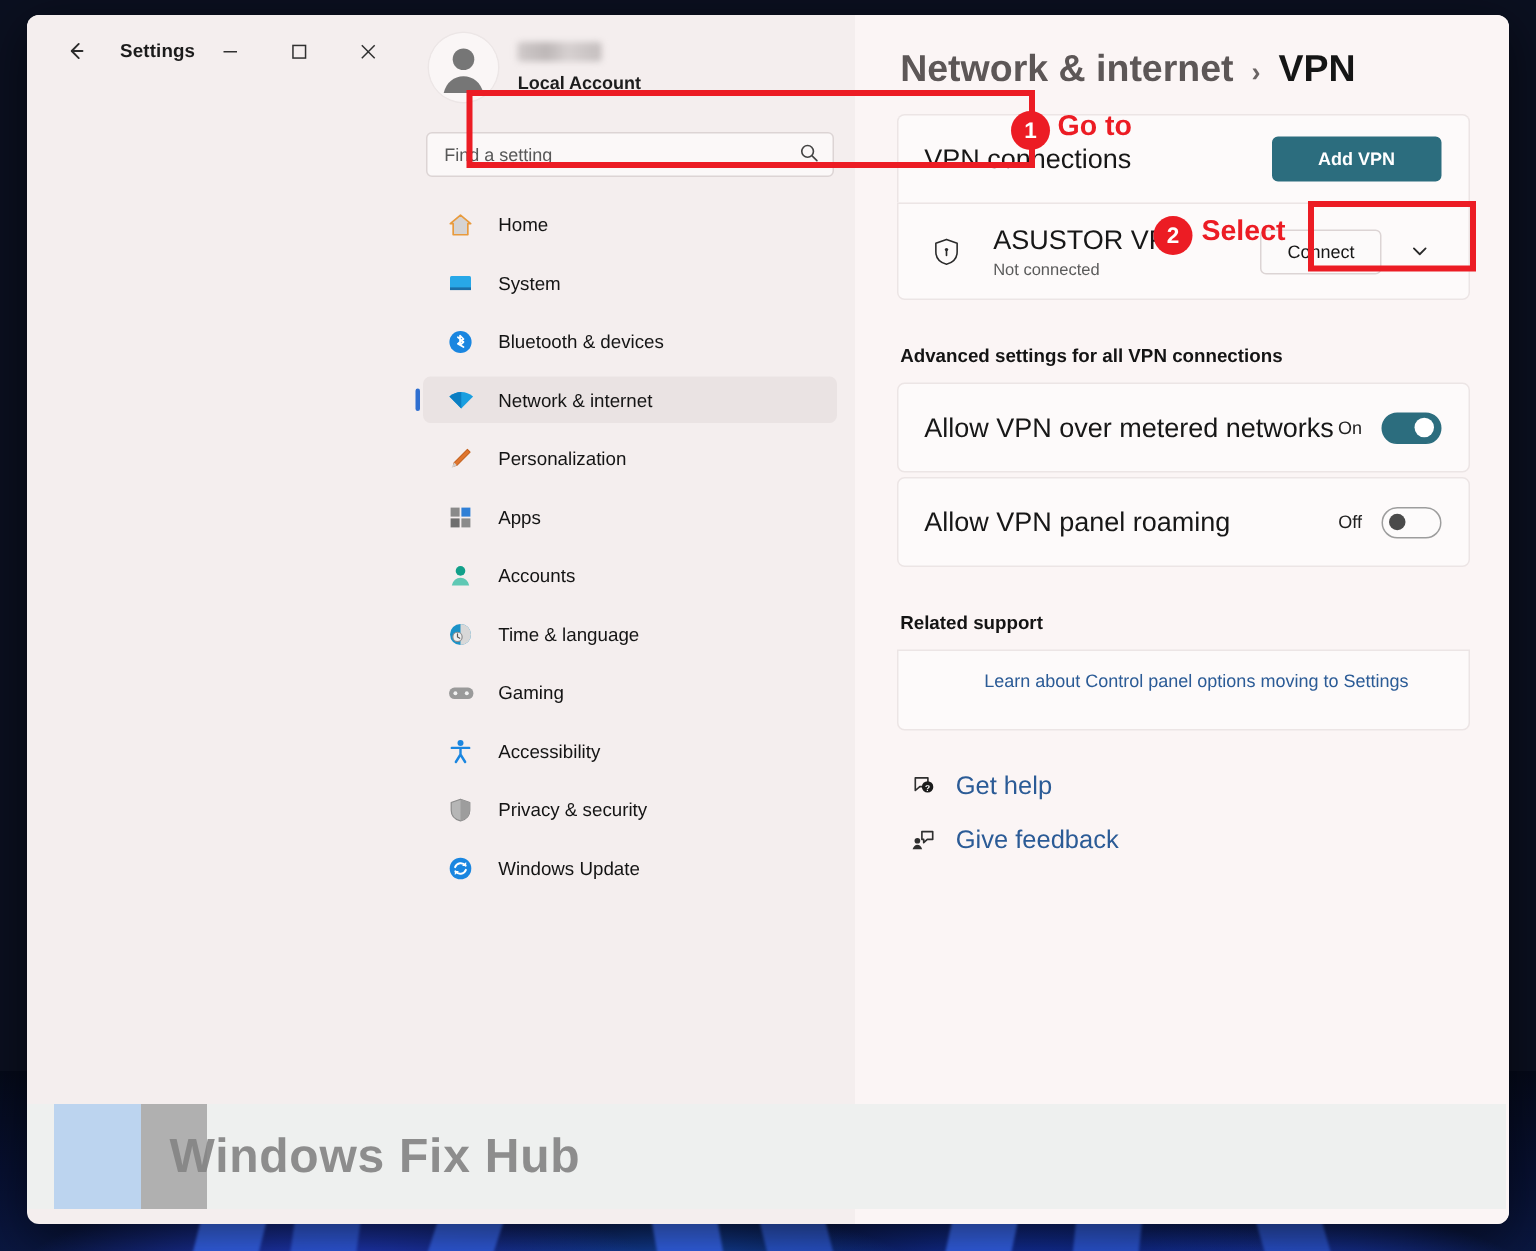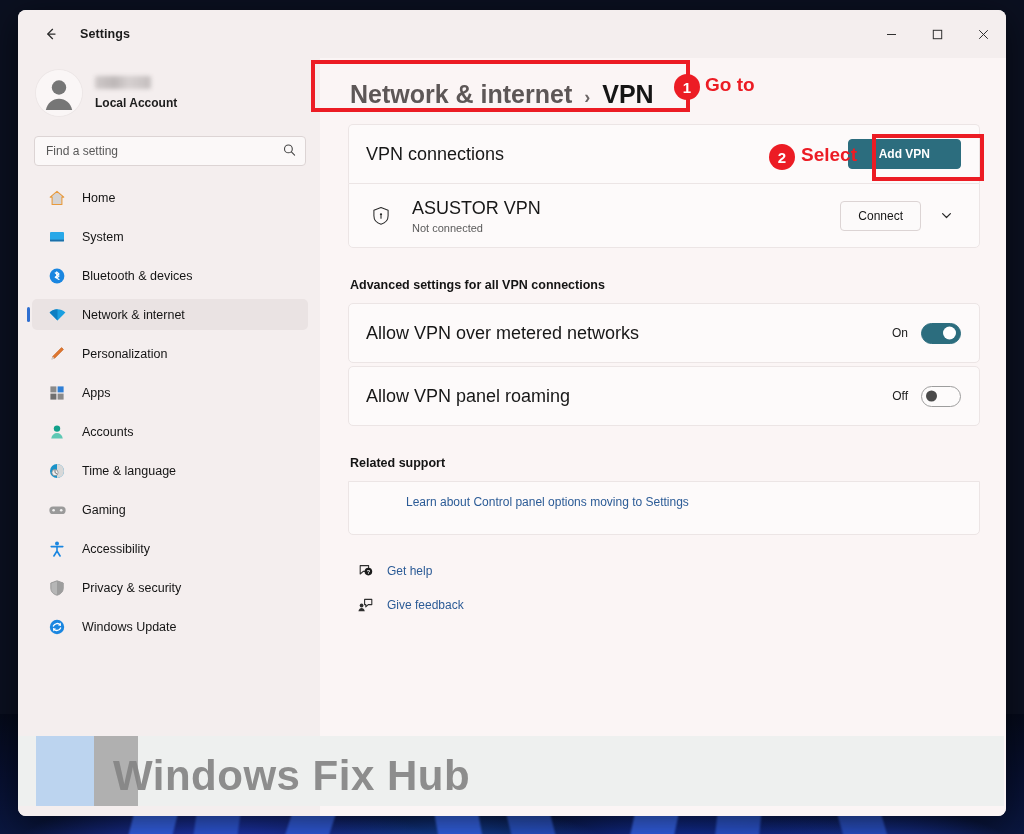--- a/index.html
+++ b/index.html
@@ -32,21 +32,21 @@
   }
   
   #window {
     position: absolute;
     left: 18px; top: 10px;
     width: 988px; height: 806px;
     background: #f4eeee;
     border-radius: 8px;
     box-shadow: 0 8px 34px rgba(0,0,0,.55);
     overflow: hidden;
-    display: flex; flex-direction: column;
+    display: flex; flex-direction: row;
   }
   
   #titlebar {
     height: 48px; flex: 0 0 48px;
     display: flex; align-items: center;
     background: #f4eeee;
     padding-left: 16px;
   }
   .back-btn {
     width: 34px; height: 30px;
@@ -215,21 +215,21 @@
   }
   .foot-links { margin-top: 27px; padding-left: 5px; }
   .foot-link {
     display: flex; align-items: center;
     margin-bottom: 16px; cursor: pointer;
   }
   .foot-ico {
     width: 26px; flex: 0 0 26px; color: #2f2f2f;
     display: flex; align-items: center; justify-content: center;
   }
-  .foot-label { font-size: 12px; color: #2b5b96; margin-left: 8px; }
+  .foot-label { font-size: 17px; color: #2b5b96; margin-left: 8px; }
   
   .anno-box {
     position: absolute;
     border: 4px solid #ec1c24;
     pointer-events: none;
     z-index: 40;
   }
   .anno-badge {
     position: absolute; z-index: 42;
     width: 26px; height: 26px; border-radius: 50%;
@@ -241,21 +241,21 @@
   .anno-text {
     position: absolute; z-index: 42;
     color: #ec1c24; font-weight: 700;
     font-family: "Liberation Sans", sans-serif;
     white-space: nowrap;
   }
   
   #watermark {
     position: absolute; z-index: 60;
     left: 113px; top: 752px;
-    font-size: 42px; font-weight: 700;
+    font-size: 32px; font-weight: 700;
     color: rgba(132,132,132,.92);
     letter-spacing: .5px;
     font-family: "Liberation Sans", sans-serif;
     pointer-events: none;
   }
   #wm-strip {
     position: absolute; z-index: 55;
     left: 18px; top: 736px; width: 986px; height: 70px;
     background: #eef0ef;
   }

